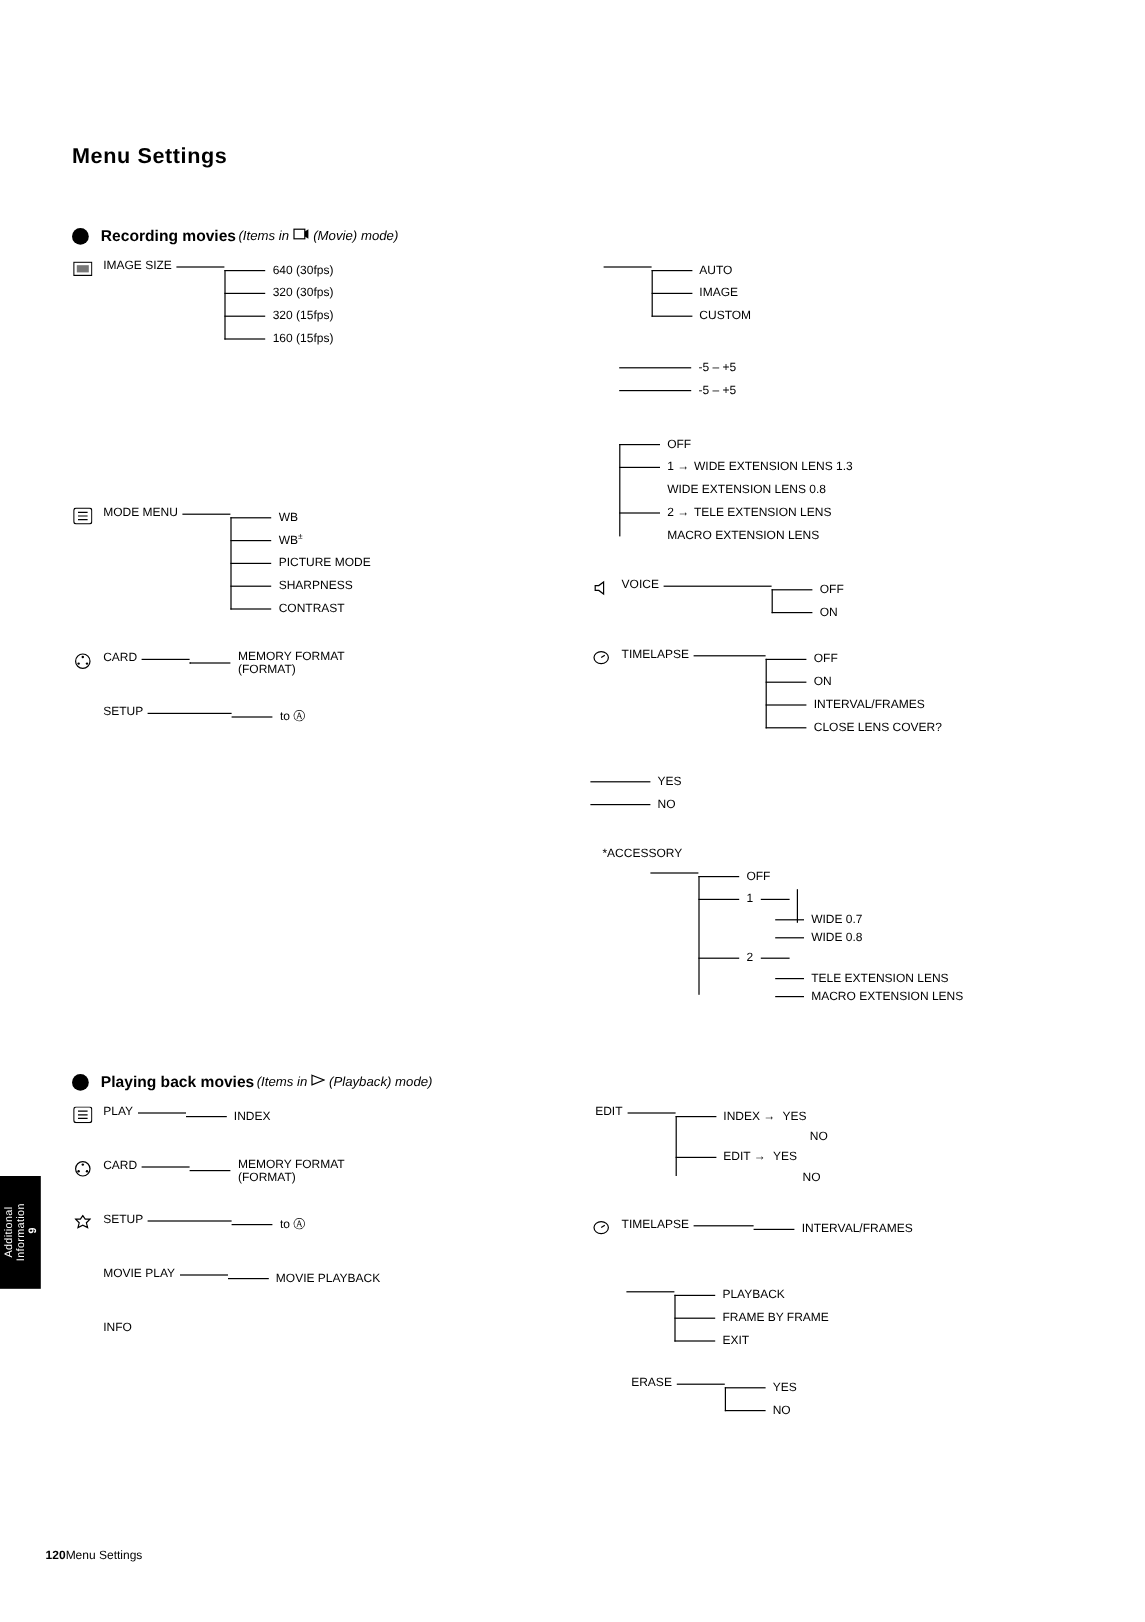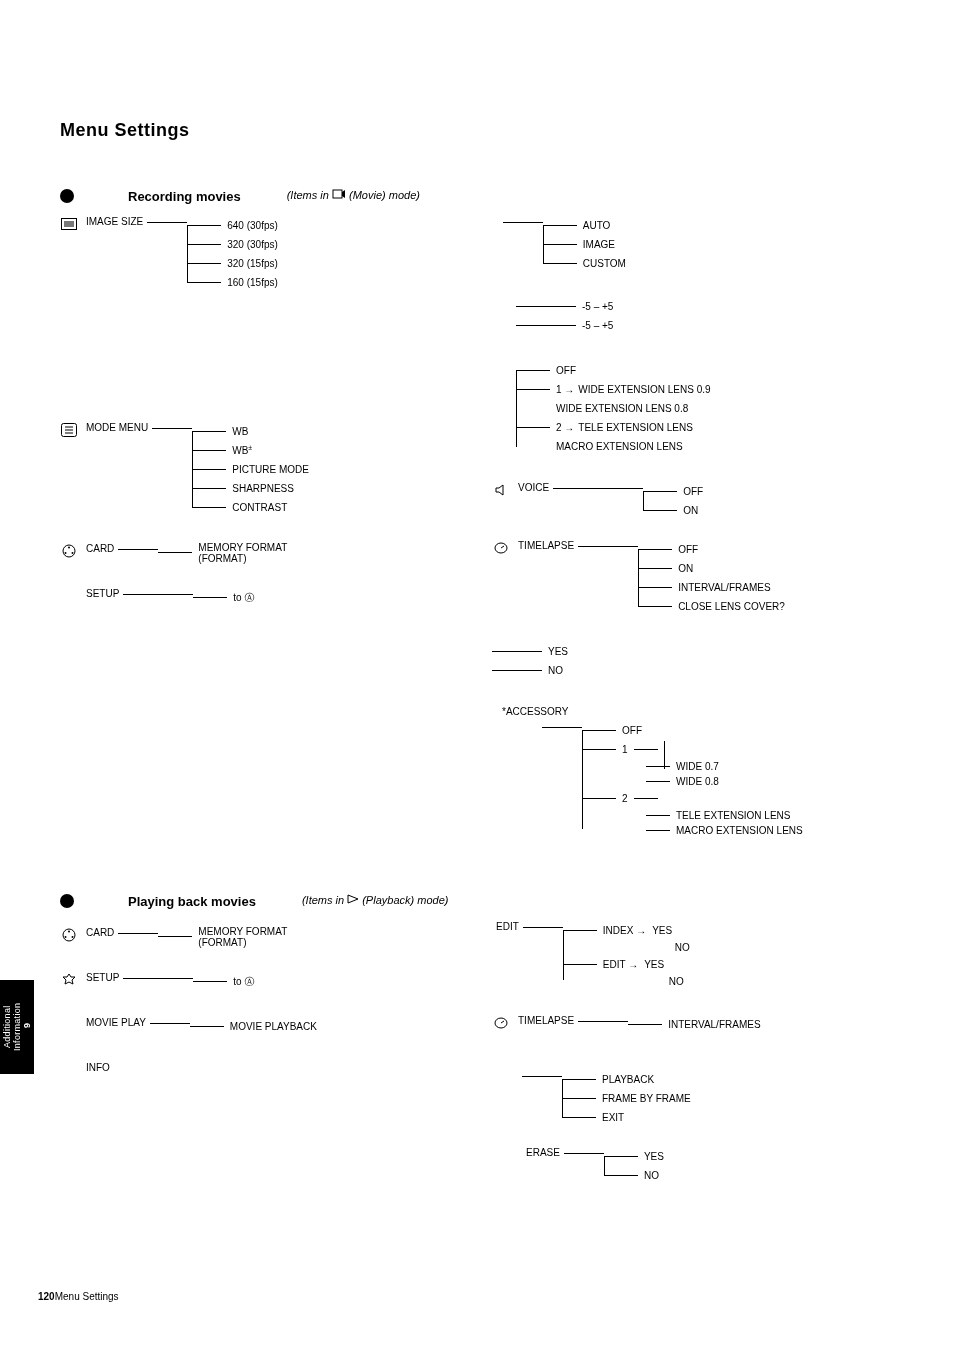--- a/index.html
+++ b/index.html
@@ -9,21 +9,21 @@
     width: 954px;
     height: 1352px;
     background: #fff;
     font-family: Arial, Helvetica, sans-serif;
     color: #000;
     position: relative;
     font-size: 10px;
   }
   .page { position: absolute; left: 0; top: 0; width: 954px; height: 1352px; padding: 120px 60px 60px 60px; }
   .title { font-size: 18px; font-weight: bold; margin-bottom: 48px; letter-spacing: 0.5px; }
-  .section-row { display: flex; align-items: flex-start; margin: 8px 0 12px 0; gap: 44px; }
+  .section-row { display: flex; align-items: center; margin: 8px 0 12px 0; }
   .bullet { width: 14px; height: 14px; border-radius: 50%; background: #000; margin-right: 10px; }
   .section-title { font-weight: bold; font-size: 13px; }
   .section-sub { font-style: italic; font-size: 11px; margin-left: 2px; }
   .root-icon { width: 18px; height: 14px; margin-right: 4px; margin-top: 1px; display: flex; align-items: center; justify-content: center; }
   .root-icon svg { display: block; }
   .branch-label { font-size: 10px; line-height: 1.1; white-space: nowrap; }
   .arrow { font-size: 10px; }
   .page-footer { position: absolute; bottom: 50px; left: 0; width: 100%; display: flex; justify-content: flex-start; padding: 0 38px; font-size: 10px; }
   .sidetab { position: absolute; left: 0; top: 980px; width: 34px; height: 94px; background: #000; color: #fff; writing-mode: vertical-rl; transform: rotate(180deg); font-size: 9px; text-align: center; padding: 6px 2px; letter-spacing: 0.3px; }
   .page-num { font-weight: bold; }
@@ -241,21 +241,21 @@
         <div style="position:relative">
           <div style="position:absolute;left:0;top:9px;bottom:9px;border-left:1px solid #000"></div>
           <div class="children">
             <div class="child-row">
                 <span class="child-stem"></span>
                 <span class="branch-label">OFF</span>
               </div>
             <div class="child-row">
                 <span class="child-stem"></span>
                 <span class="branch-label">1 <span class="arrow">→</span></span>
-                <span class="branch-label" style="margin-left:4px">WIDE EXTENSION LENS 0.9</span>
+                <span class="branch-label" style="margin-left:4px">WIDE EXTENSION LENS 1.3</span>
               </div>
             <div class="child-row">
                 <span style="width:40px"></span>
                 <span class="branch-label">WIDE EXTENSION LENS 0.8</span>
               </div>
             <div class="child-row">
                 <span class="child-stem"></span>
                 <span class="branch-label">2 <span class="arrow">→</span></span>
                 <span class="branch-label" style="margin-left:4px">TELE EXTENSION LENS</span>
               </div>
@@ -393,20 +393,38 @@
           <polygon points="1,1 11,5 1,9" fill="none" stroke="#000"></polygon>
         </svg>
       <span>(Playback)</span>
       <span> mode)</span>
     </span>
   </div>
 
   <div class="cols">
     <div class="col">
 
+      <div class="root-block">
+        <span class="root-icon">
+          <svg width="16" height="14">
+              <rect x="0.5" y="0.5" width="15" height="13" rx="2" fill="none" stroke="#000"></rect>
+              <line x1="4" y1="4" x2="12" y2="4" stroke="#000"></line>
+              <line x1="4" y1="7" x2="12" y2="7" stroke="#000"></line>
+              <line x1="4" y1="10" x2="12" y2="10" stroke="#000"></line>
+            </svg>
+        </span>
+        <span class="group-label">PLAY</span>
+        <span class="root-stem root-stem-short" style="margin-top:6px"></span>
+        <div class="children">
+          <div class="child-row">
+              <span class="child-stem"></span>
+              <span class="branch-label">INDEX</span>
+            </div>
+        </div>
+      </div>
 
       <div class="root-block" style="margin-top:6px">
         <span class="root-icon">
           <svg width="14" height="14">
               <circle cx="7" cy="7" r="6" fill="none" stroke="#000"></circle>
               <circle cx="7" cy="3.5" r="1" fill="#000"></circle>
               <circle cx="3.5" cy="9" r="1" fill="#000"></circle>
               <circle cx="10.5" cy="9" r="1" fill="#000"></circle>
             </svg>
         </span>

